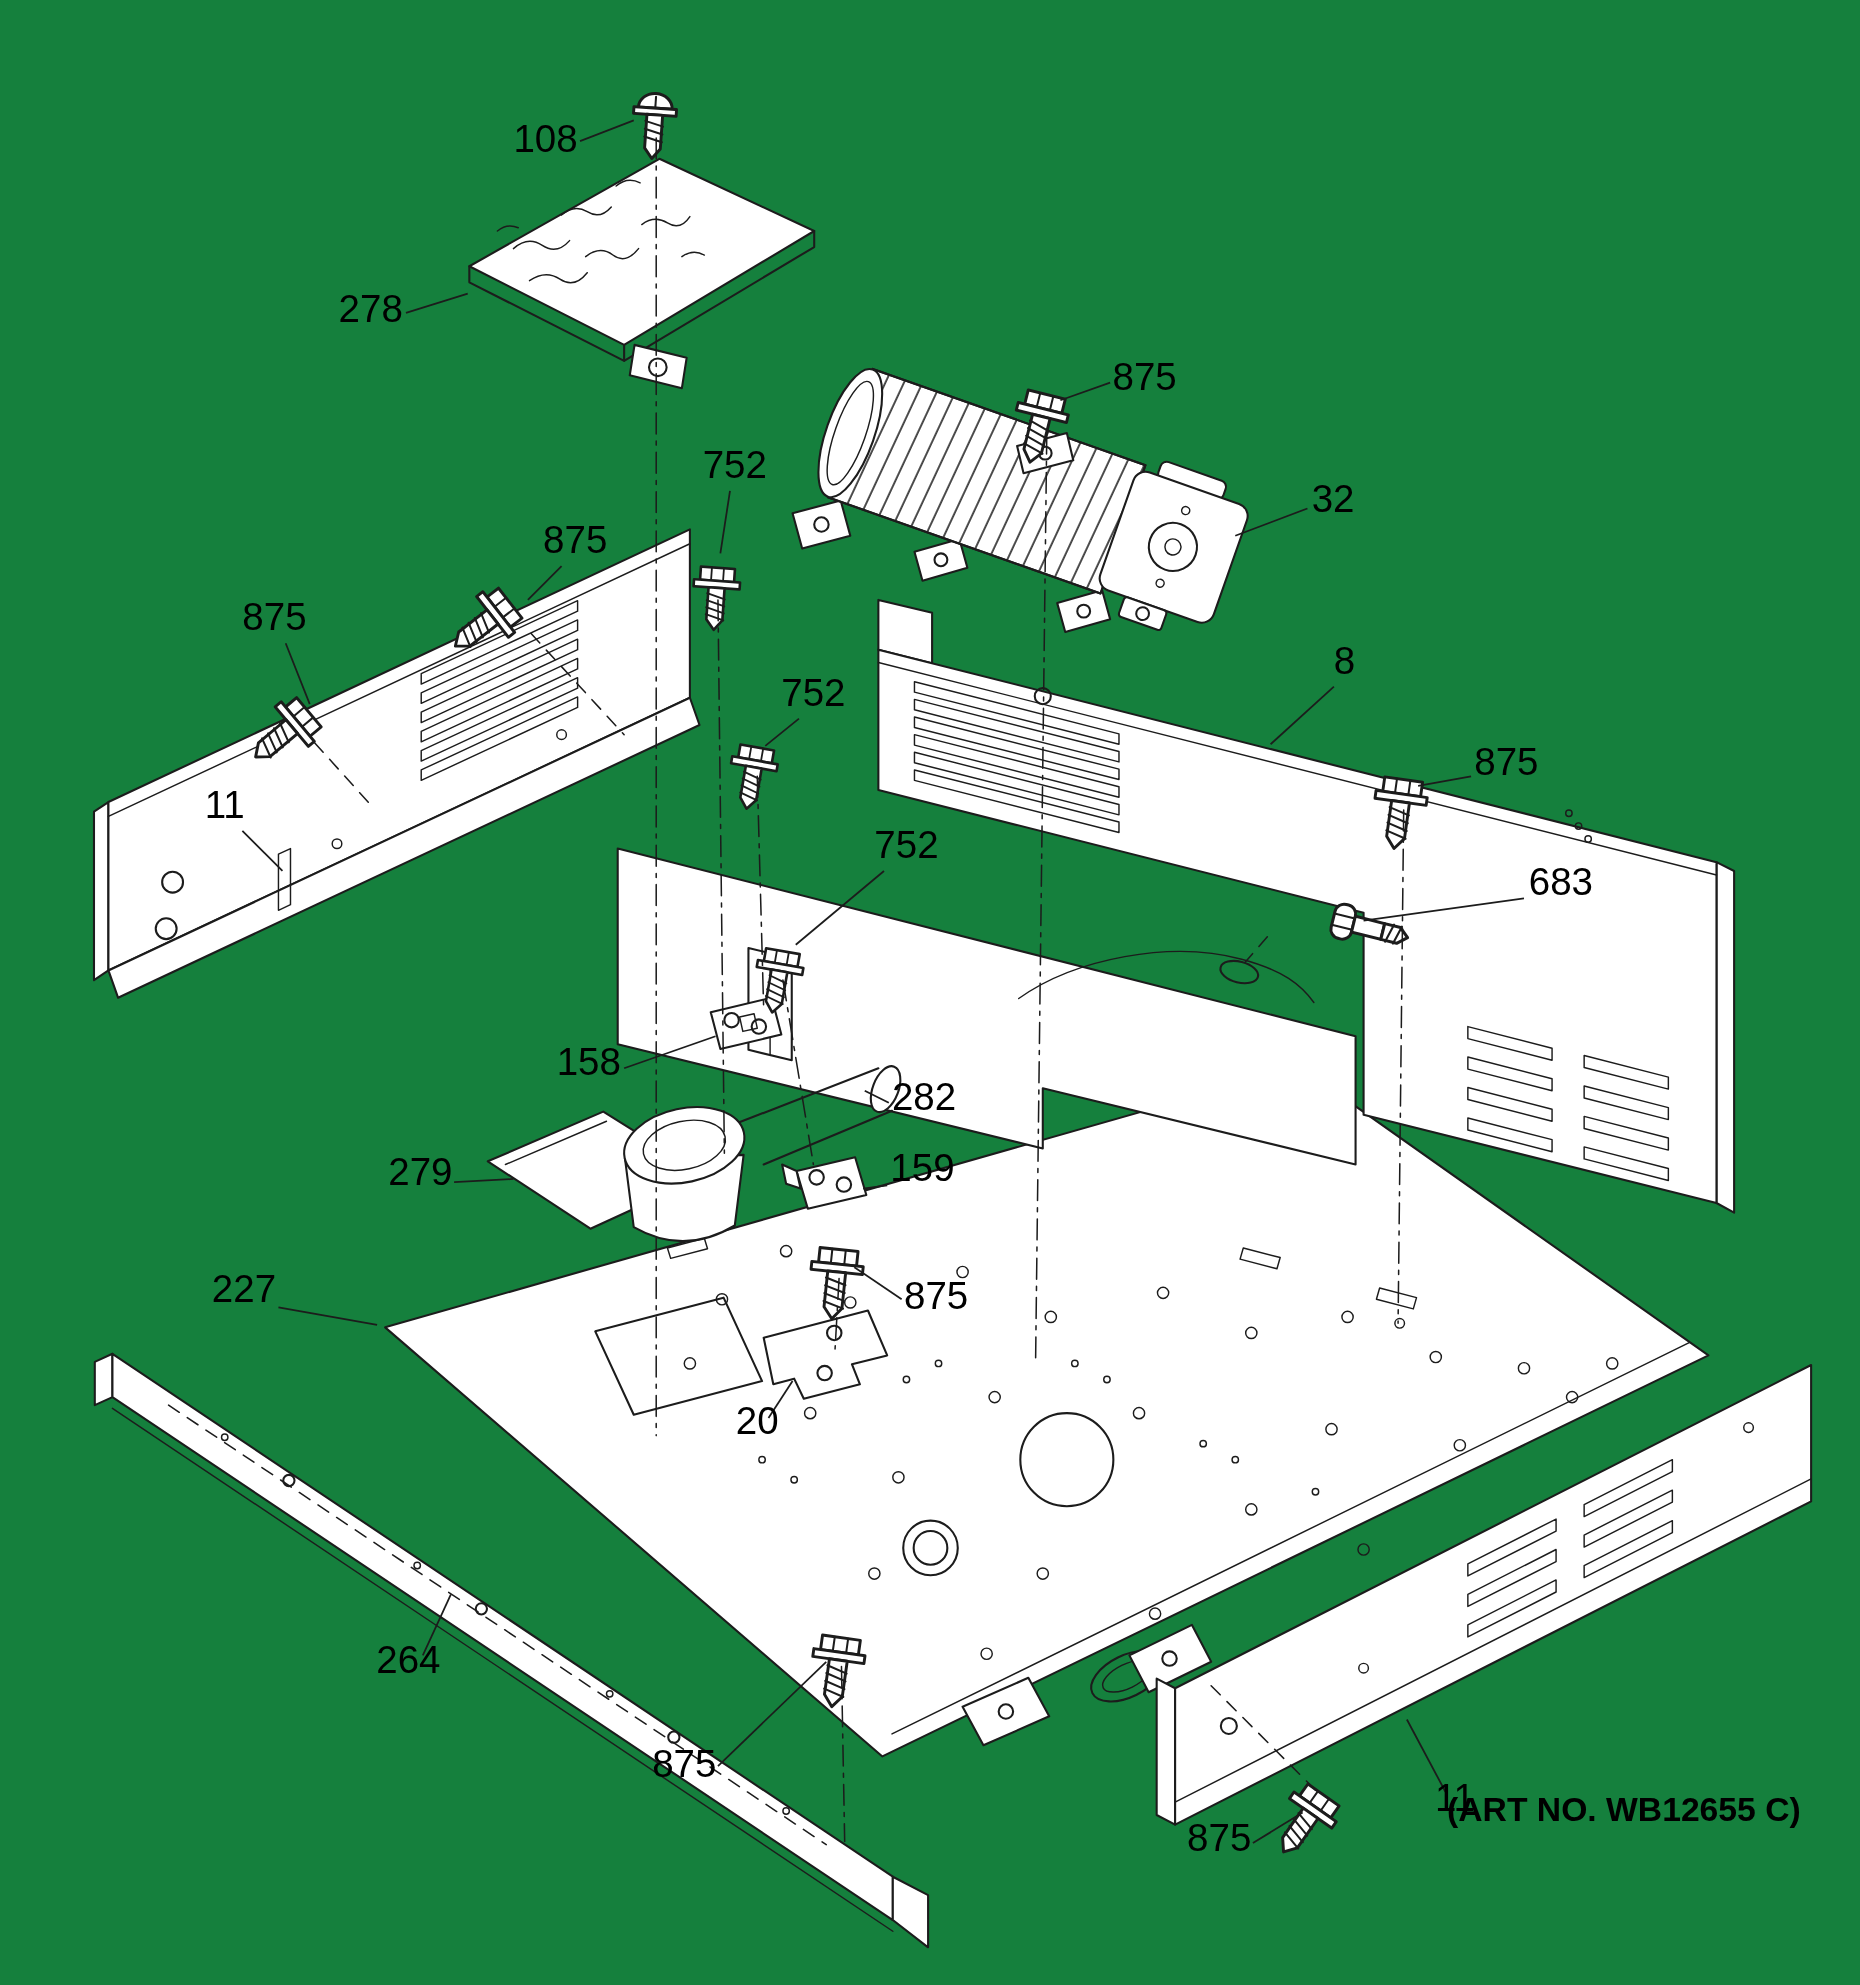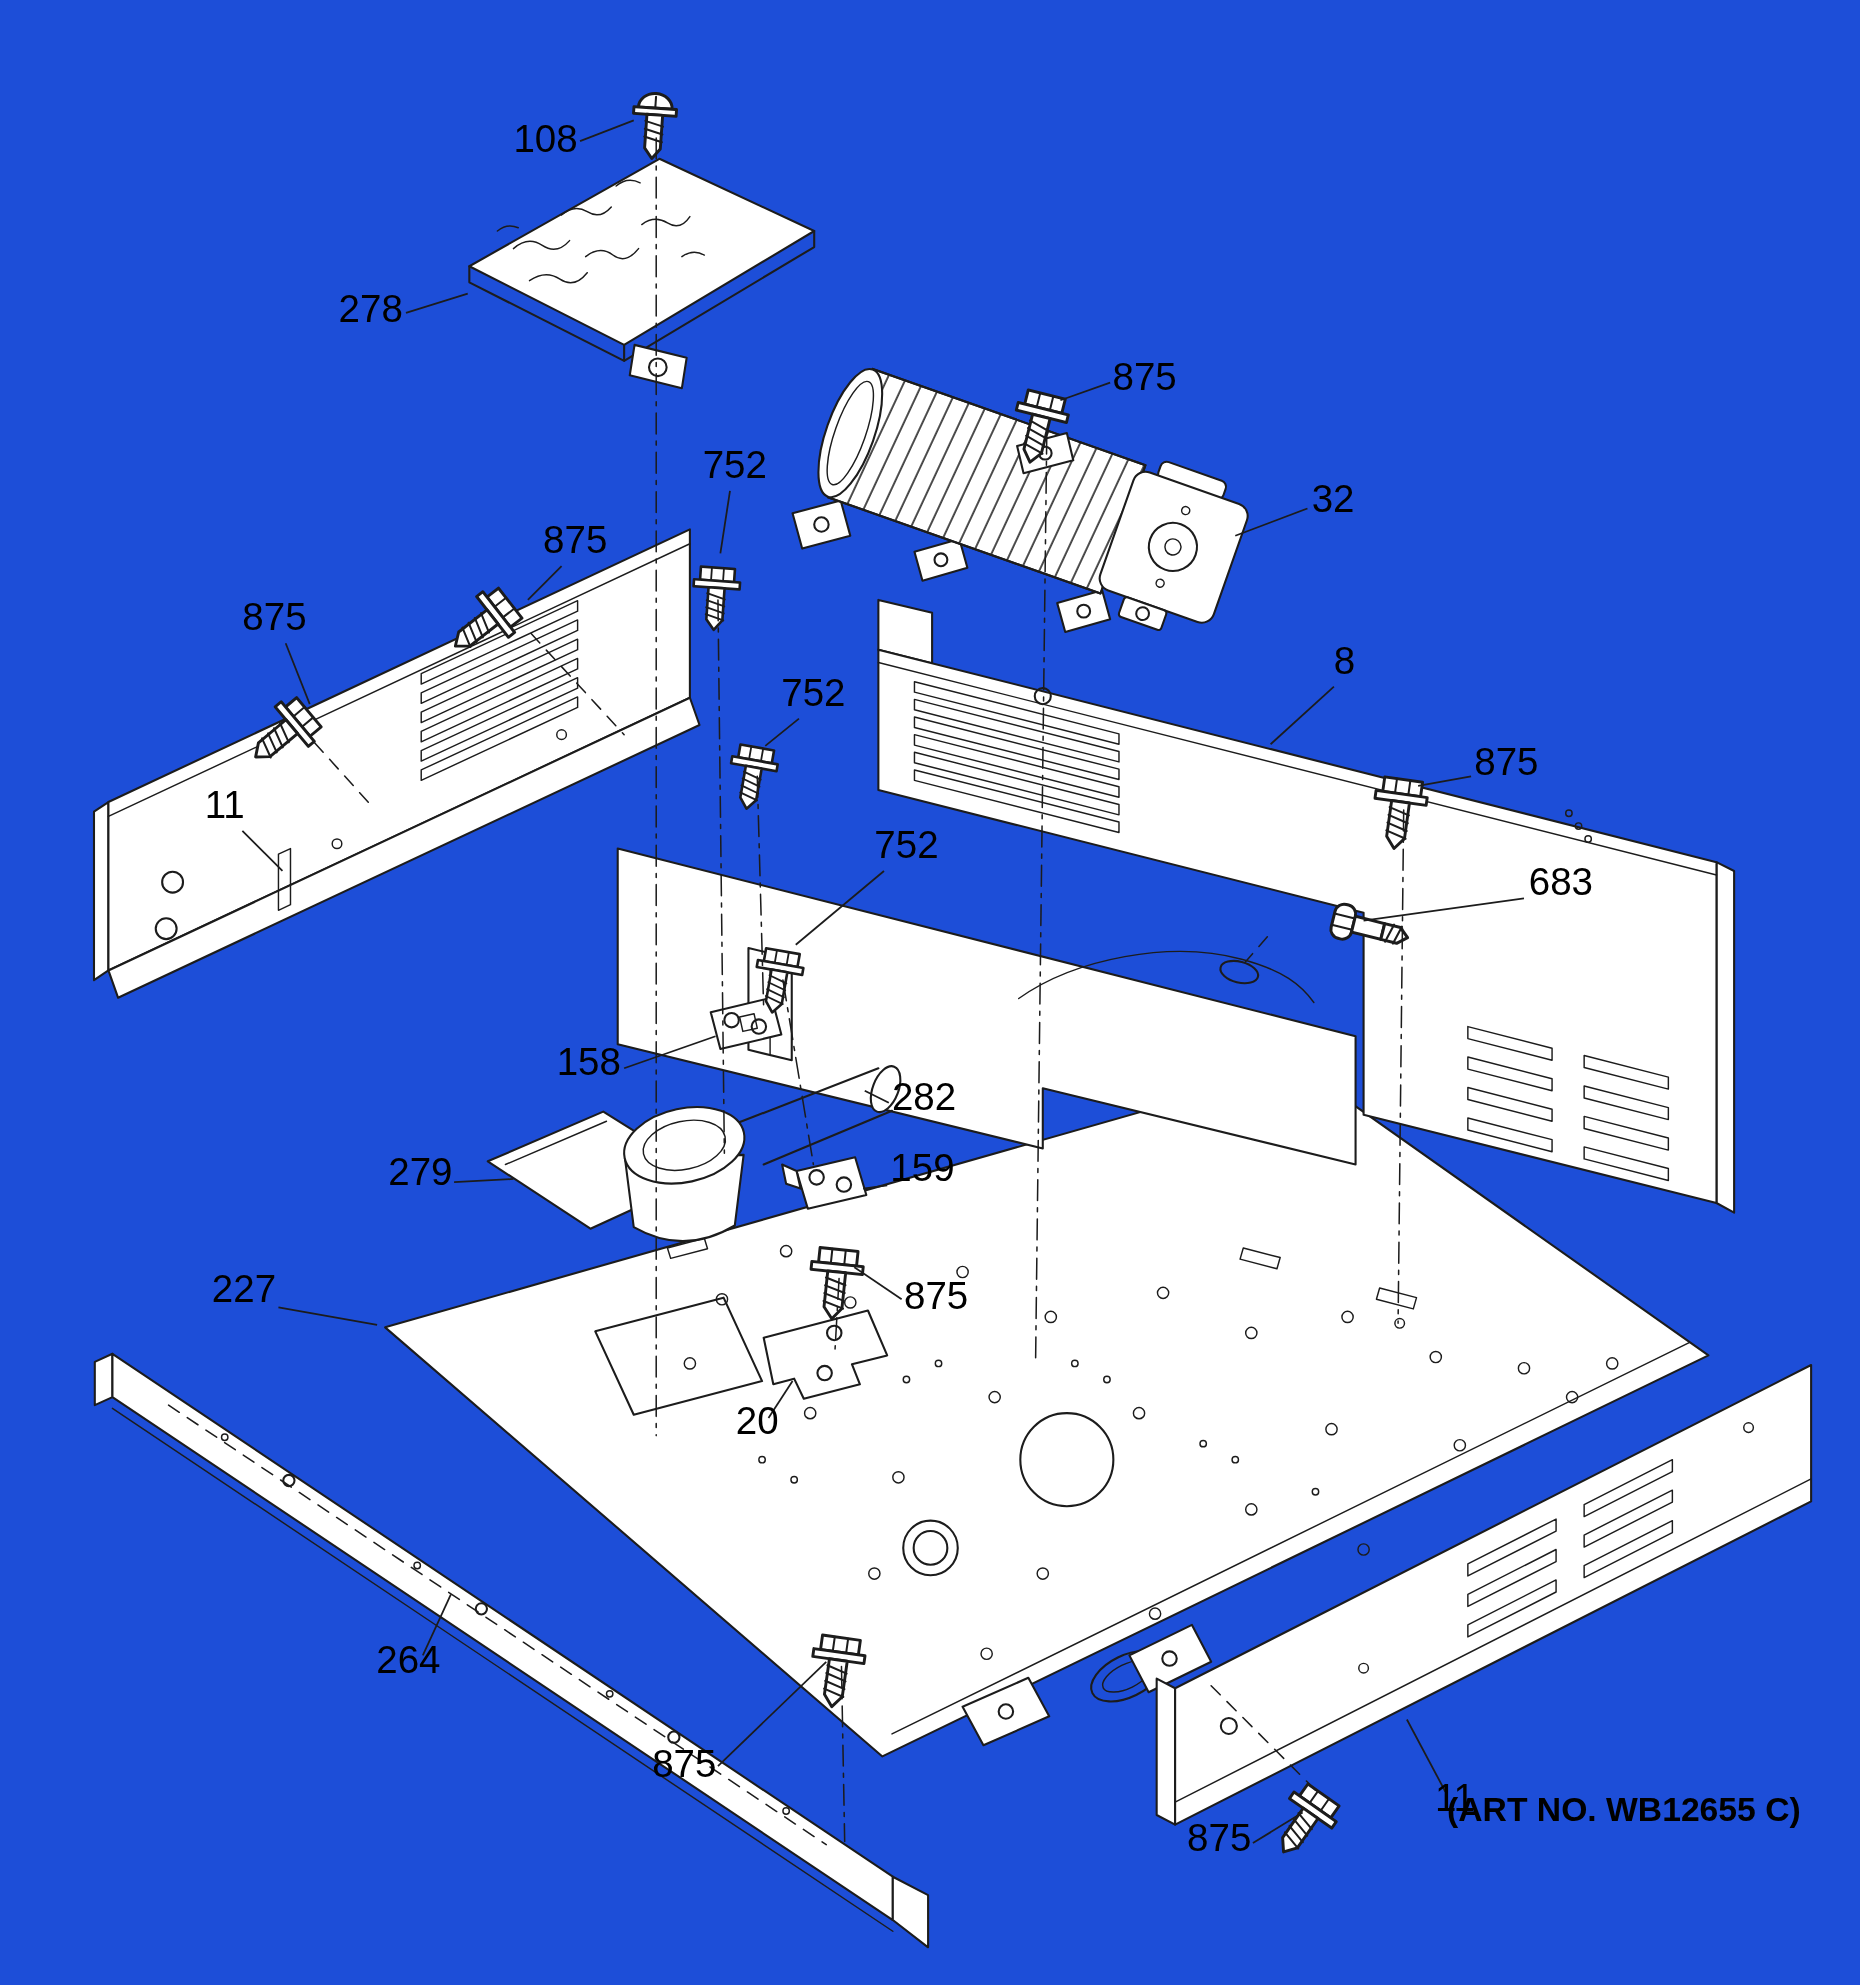--- a/index.html
+++ b/index.html
@@ -1,16 +1,16 @@
 <!DOCTYPE html>
 <html style="font-size:13px"><head>
 <meta charset="utf-8">
 <style>
   html,body{margin:0;padding:0;background:#ffffff;}
-  .page{position:relative;width:1861px;height:1985px;background:#1d4ed8;overflow:hidden;
+  .page{position:relative;width:1861px;height:1985px;background:#15803d;overflow:hidden;
         font-family:"Liberation Sans",sans-serif;}
   svg{display:block;width:1861px;height:1985px;}
   .ln{fill:none;stroke:#1c1c1c;stroke-width:2.6;stroke-linejoin:round;stroke-linecap:round;}
   .fw{fill:#ffffff;stroke:#1c1c1c;stroke-width:2.6;stroke-linejoin:round;}
   .thin{stroke-width:1.8;}
   .dashdot{stroke-dasharray:26 9 5 9;stroke-width:1.9;}
   .dash{stroke-dasharray:16 12;stroke-width:1.9;}
   .leader{stroke:#1c1c1c;stroke-width:2.2;fill:none;}
   .callout{font-family:"Liberation Sans",sans-serif;font-size:48px;fill:#000;text-anchor:middle;}
   .artno{font-family:"Liberation Sans",sans-serif;font-size:42px;font-weight:bold;fill:#000;text-anchor:end;}

